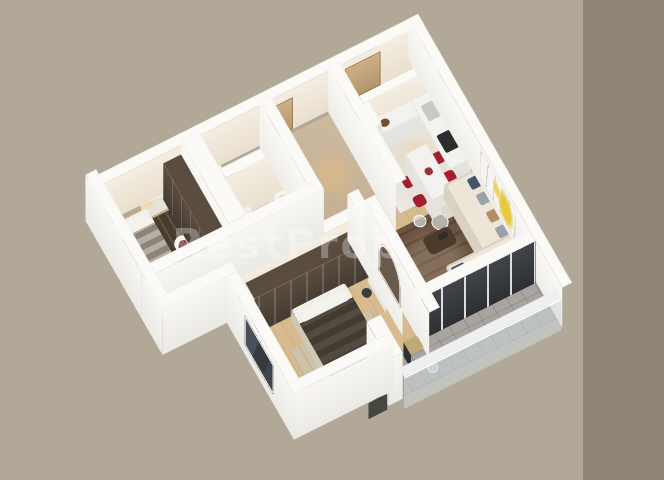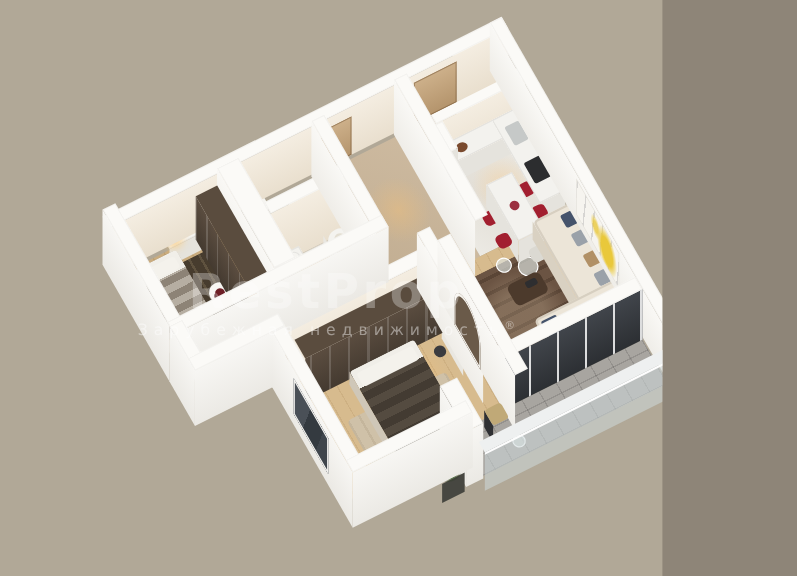--- a/index.html
+++ b/index.html
@@ -1,16 +1,16 @@
 <!DOCTYPE html>
 <html style="--bg: #b1a897; --wallTop: #fbfaf7; --accentRed: #a21f2f; --accentYellow: #e9c83b; --pillowNavy: #45536b; --pillowGray: #9aa1a9; --pillowTan: #b19066; --darkWood: #57493c; --floorWood: #d7bb8e; --balconyTile: #a8a5a0; --plantGreen: #3f6b35;"><head>
 <meta charset="utf-8">
 <style>
   html,body{margin:0;padding:0;background:#8e8578;font-family:"DejaVu Sans",sans-serif;}
-  #stage{position:relative;width:552px;height:480px;overflow:hidden;background:var(--bg,#b1a897);}
+  #stage{position:relative;width:552px;height:480px;overflow:hidden;background:var(--bg,#b1a897);padding-left:31px;}
   #plane{position:absolute;left:0;top:0;width:0;height:0;transform:matrix(-0.894,0.448,0.497,0.867,418,54);transform-origin:0 0;}
   #plane > div{position:absolute;}
   .lyr{position:absolute;left:0;top:0;transform-origin:0 0;}
   .lyr > div{position:absolute;}
 
   
   .f-hall{background:linear-gradient(135deg,#cdbaa0,#c2ae92);}
   .f-marble{background:linear-gradient(120deg,#ece9e3,#e3dfd7 60%,#eceae4);}
   .f-wood{background:#d7bb8e repeating-linear-gradient(90deg,rgba(120,80,30,.10) 0 1px,transparent 1px 11px);}
   .f-wood2{background:#c9ac7f repeating-linear-gradient(90deg,rgba(100,70,30,.12) 0 1px,transparent 1px 10px);}
@@ -238,15 +238,14 @@
     <div class="lyr plant-side" style="transform: matrix(-0.894, 0.448, 0, 1, 387.209, 393.827); width: 21px; height: 16px;"></div>
     <div class="lyr plant" style="transform: matrix(-0.894, 0.448, 0.497, 0.867, 376.772, 375.62); width: 21px; height: 21px; border-radius: 50%;"></div>
     <div class="lyr wf-ext" style="transform: matrix(0.497, 0.867, 0, 1, 226.835, 276.785); width: 135px; height: 46px;">
       <div class="win-dark" style="left: 36px; top: 7px; width: 58px; height: 30px;"></div>
     </div>
     <div class="lyr wt" style="transform: matrix(-0.894, 0.448, 0.497, 0.867, 237.563, 271.409); width: 12px; height: 135px;"></div>
     <div class="lyr wf-ext" style="transform: matrix(-0.894, 0.448, 0, 1, 394.058, 343.654); width: 112px; height: 46px;"></div>
     <div class="lyr wt" style="transform: matrix(-0.894, 0.448, 0.497, 0.867, 388.094, 333.25); width: 112px; height: 12px;"></div>
     <div id="watermark">
     <div id="wm-title">RestProp</div>
-    <div id="wm-sub"><span>Зарубежная недвижимость</span><sup>®</sup></div>
   </div>
   </div>
 
 </body></html>

